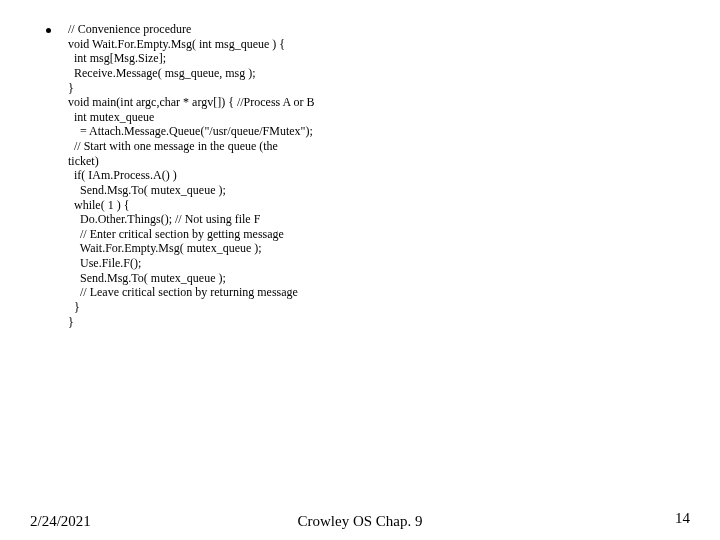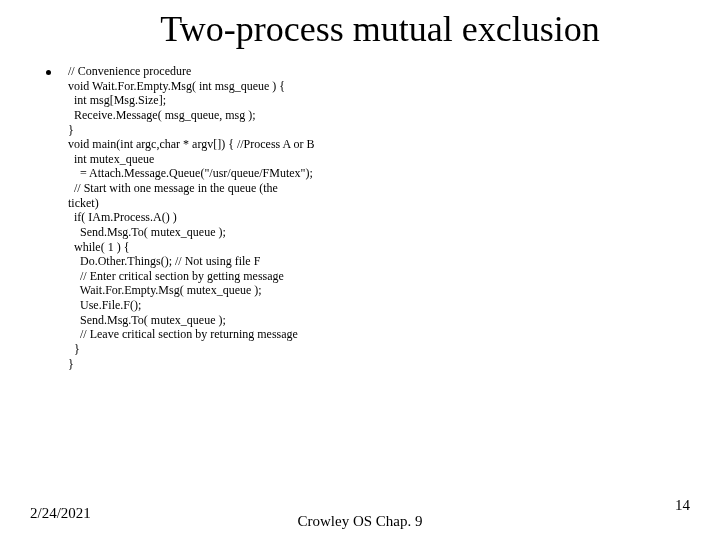--- a/index.html
+++ b/index.html
@@ -48,29 +48,28 @@
     margin-top: 14px;
   }
   .footer {
     position: absolute;
     bottom: 10px;
     left: 30px;
     right: 30px;
     font-size: 15px;
     font-family: "Times New Roman", Times, serif;
   }
-  .footer-date { position: absolute; left: 0; bottom: 8px; }
+  .footer-date { position: absolute; left: 0; bottom: 0; }
   .footer-center { position: absolute; left: 0; right: 0; bottom: 0; text-align: center; }
-  .footer-page { position: absolute; right: 0; bottom: 16px; }
+  .footer-page { position: absolute; right: 0; bottom: 3px; }
 </style>
 </head>
 <body>
 
 <div class="slide">
-  <h1 class="title">Two-process mutual exclusion</h1>
 
   <div class="content">
     <span class="bullet"></span>
     <div class="code">// Convenience procedure
 void Wait.For.Empty.Msg( int msg_queue ) {
   int msg[Msg.Size];
   Receive.Message( msg_queue, msg );
 }
 void main(int argc,char * argv[]) { //Process A or B
   int mutex_queue

